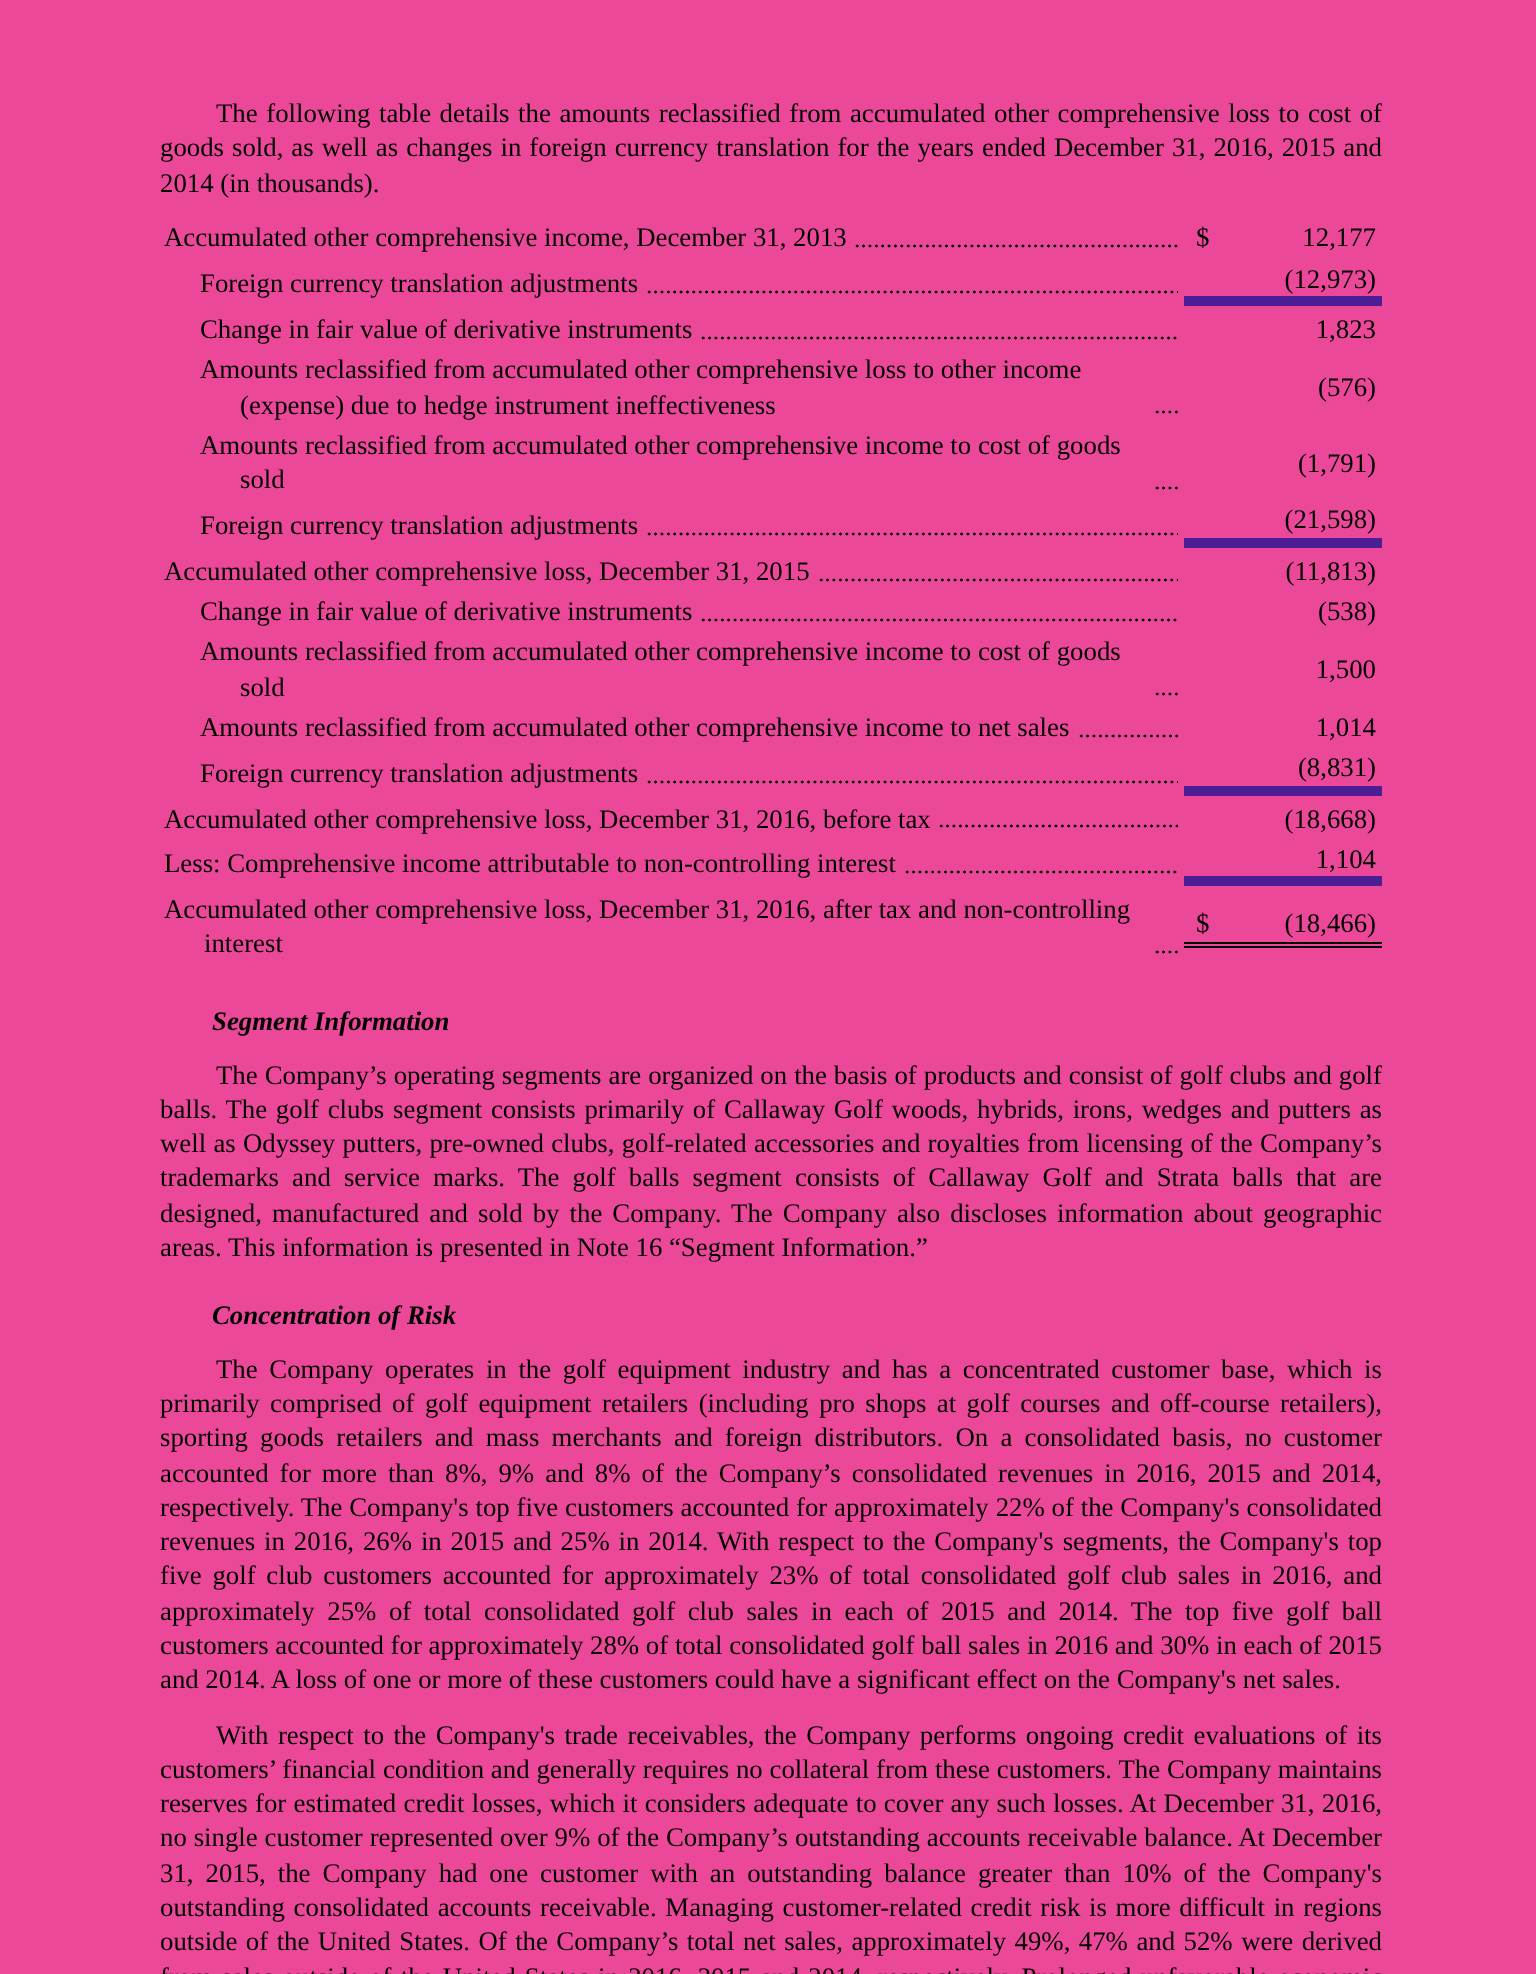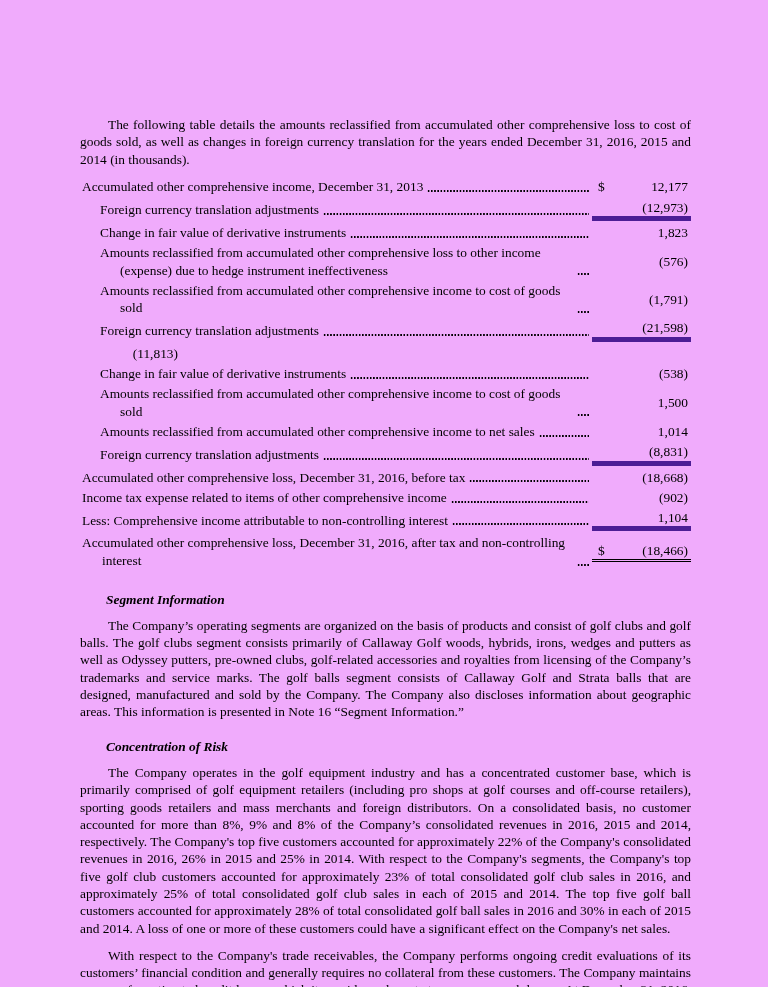--- a/index.html
+++ b/index.html
@@ -1,25 +1,25 @@
 <!DOCTYPE html>
 <html><head>
 <meta charset="utf-8">
 <style>
   html, body { margin: 0; padding: 0; background: #ffffff; }
   .page {
     width: 768px;
     height: 987px;
     box-sizing: border-box;
-    padding: 116px 77px 0 80px;
+    padding: 48px 77px 0 80px;
     font-family: "Liberation Serif", serif;
     font-size: 13.4px;
     line-height: 17.3px;
     color: #000;
-    background: #f0abfc;
+    background: #ec4899;
     overflow: hidden;
   }
   .body-text {
     text-align: justify;
     text-indent: 28px;
     margin: 0 0 10px 0;
   }
   .intro { margin-bottom: 9px; }
 
   
@@ -130,20 +130,24 @@
       <div class="trow">
         <div class="labelwrap ind">
           <span class="tlabel">Foreign currency translation adjustments</span>
           <span class="leader"></span>
         </div>
         <div class="tvalue u-single">
           <span>(21,598)</span>
         </div>
       </div>
       <div class="trow">
+        <div class="labelwrap">
+          <span class="tlabel">Accumulated other comprehensive loss, December 31, 2015</span>
+          <span class="leader"></span>
+        </div>
         <div class="tvalue">
           <span>(11,813)</span>
         </div>
       </div>
       <div class="trow">
         <div class="labelwrap ind">
           <span class="tlabel">Change in fair value of derivative instruments</span>
           <span class="leader"></span>
         </div>
         <div class="tvalue">
@@ -177,29 +181,20 @@
           <span>(8,831)</span>
         </div>
       </div>
       <div class="trow">
         <div class="labelwrap">
           <span class="tlabel">Accumulated other comprehensive loss, December 31, 2016, before tax</span>
           <span class="leader"></span>
         </div>
         <div class="tvalue">
           <span>(18,668)</span>
-        </div>
-      </div>
-      <div class="trow">
-        <div class="labelwrap">
-          <span class="tlabel">Income tax expense related to items of other comprehensive income</span>
-          <span class="leader"></span>
-        </div>
-        <div class="tvalue">
-          <span>(902)</span>
         </div>
       </div>
       <div class="trow">
         <div class="labelwrap">
           <span class="tlabel">Less: Comprehensive income attributable to non-controlling interest</span>
           <span class="leader"></span>
         </div>
         <div class="tvalue u-single">
           <span>1,104</span>
         </div>

